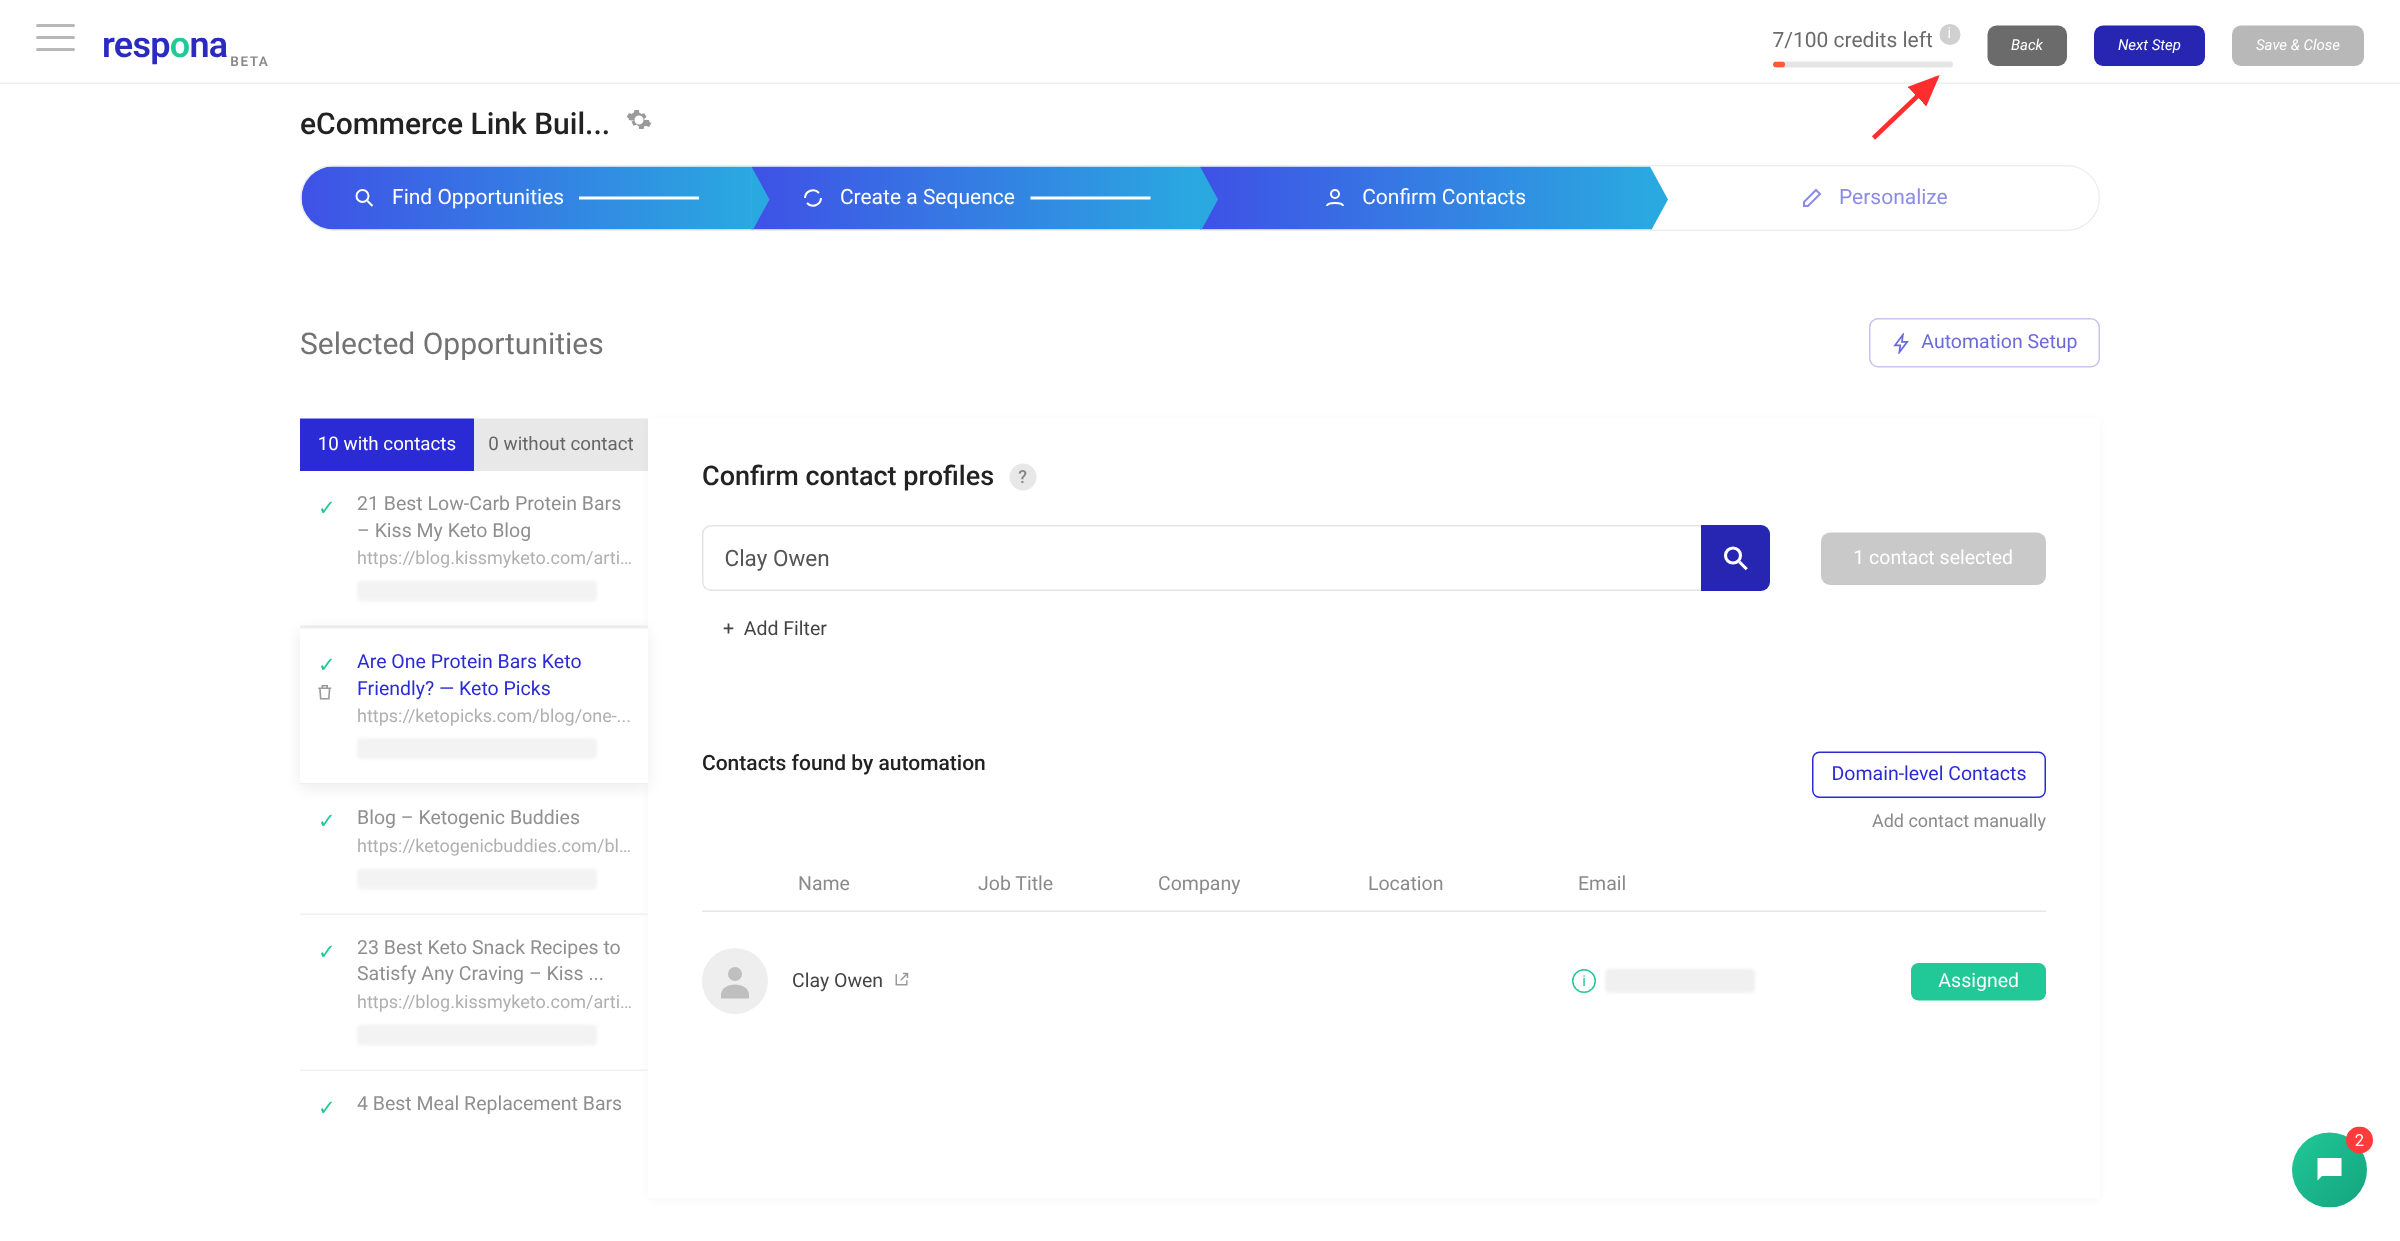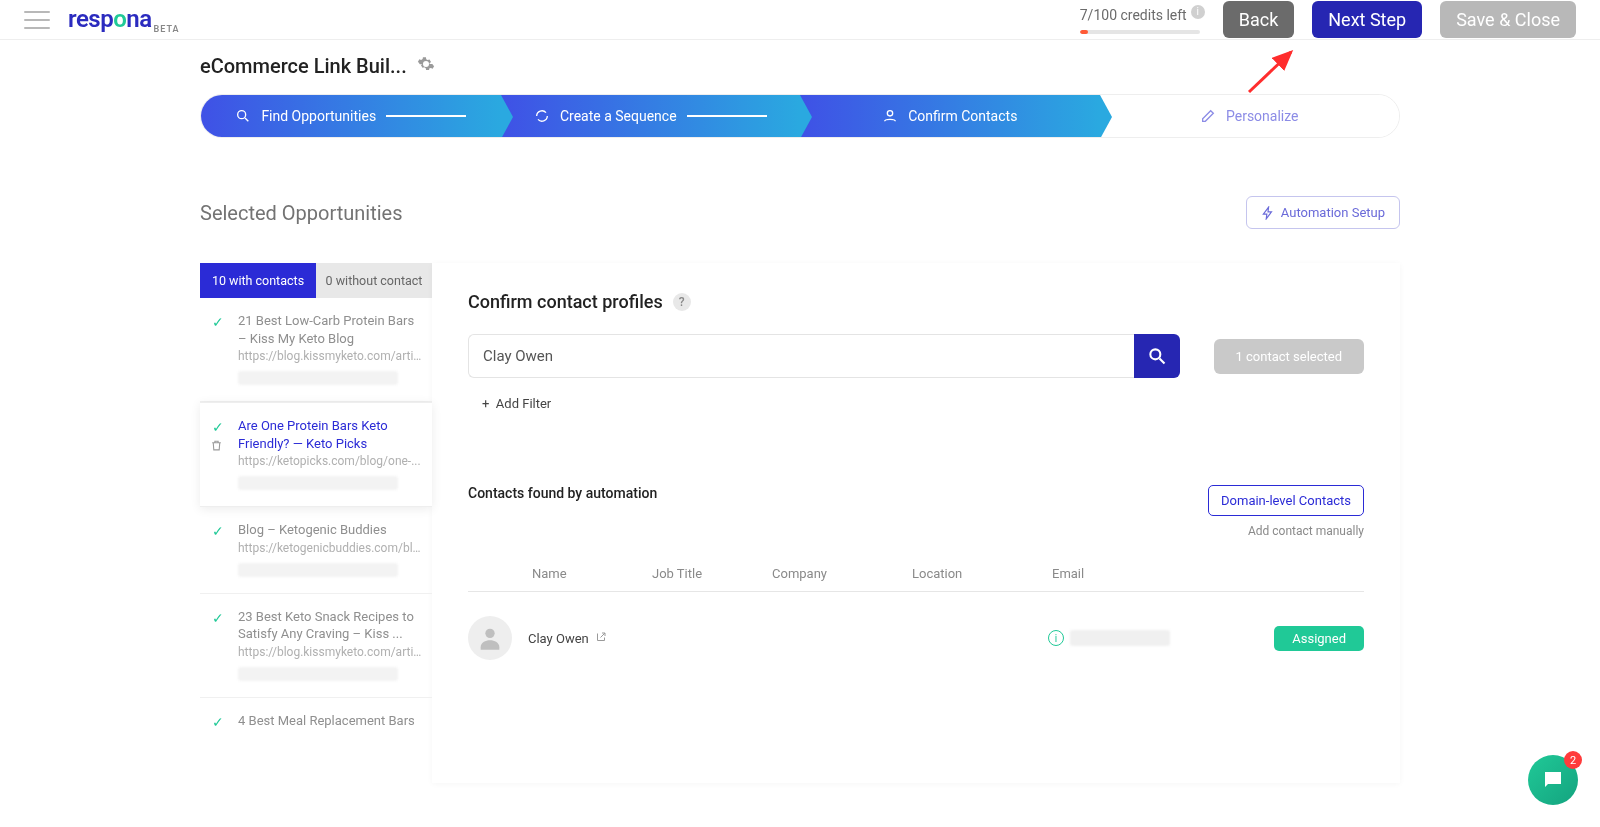--- a/index.html
+++ b/index.html
@@ -1,28 +1,28 @@
 <!DOCTYPE html>
 <html><head>
 <meta charset="utf-8">
 <style>
   * { box-sizing: border-box; margin: 0; padding: 0; font-family: -apple-system, BlinkMacSystemFont, "Segoe UI", Roboto, Helvetica, Arial, sans-serif; }
   body { background: #fff; color: #222; width: 1600px; }
-  .topbar { height: 40px; display: flex; align-items: center; padding: 16px 24px; border-bottom: 1px solid #eee; }
+  .topbar { height: 56px; display: flex; align-items: flex-start; padding: 16px 24px; border-bottom: 1px solid #eee; }
   .hamburger { width: 26px; height: 18px; margin-right: 18px; cursor: pointer; display: flex; flex-direction: column; justify-content: space-between; }
   .hamburger div { height: 2px; background: #b8b8b8; border-radius: 2px; }
   .logo { font-size: 24px; font-weight: 600; color: #2b2bbf; letter-spacing: -0.5px; }
   .logo .o { color: #20c997; }
   .logo-beta { font-size: 9px; color: #888; margin-left: 2px; letter-spacing: 1px; vertical-align: sub; }
   .top-right { margin-left: auto; display: flex; align-items: center; gap: 18px; }
   .credits { font-size: 14px; color: #6b6b6b; position: relative; }
   .credits .info-badge { display:inline-block; width:14px; height:14px; border-radius:50%; background:#d0d0d0; color:#fff; font-size:10px; text-align:center; line-height:14px; margin-left:4px; vertical-align: top;}
   .credits-bar { width: 120px; height: 4px; background: #e5e5e5; border-radius: 2px; margin-top: 6px; position: relative; overflow: hidden; }
   .credits-bar::after { content:""; position:absolute; left:0; top:0; height:100%; width:7%; background:#ff5a36; border-radius:2px; }
-  .btn { padding: 8px 16px; border-radius: 6px; font-size: 18px; border: none; cursor: pointer; color:#fff; }
+  .btn { padding: 8px 16px; border-radius: 6px; font-size: 10px; border: none; cursor: pointer; color:#fff;font-style:italic; }
   .btn-back { background: #6b6b6b; }
   .btn-next { background: #2626b2; }
   .btn-save { background: #b8b8b8; }
 
   .page { padding: 14px 200px 40px 200px; }
   .campaign-title { display:flex; align-items:center; gap:10px; font-size:20px; font-weight:500; color:#222; }
   .gear { color:#888; font-size:18px; cursor:pointer; }
 
   .stepper { margin-top: 16px; display:flex; height: 44px; border-radius: 22px; background:#fff; border:1px solid #eee; overflow:hidden; font-size:14px; }
   .step { flex:1; display:flex; align-items:center; justify-content:center; gap:10px; color:#fff; position:relative; }

